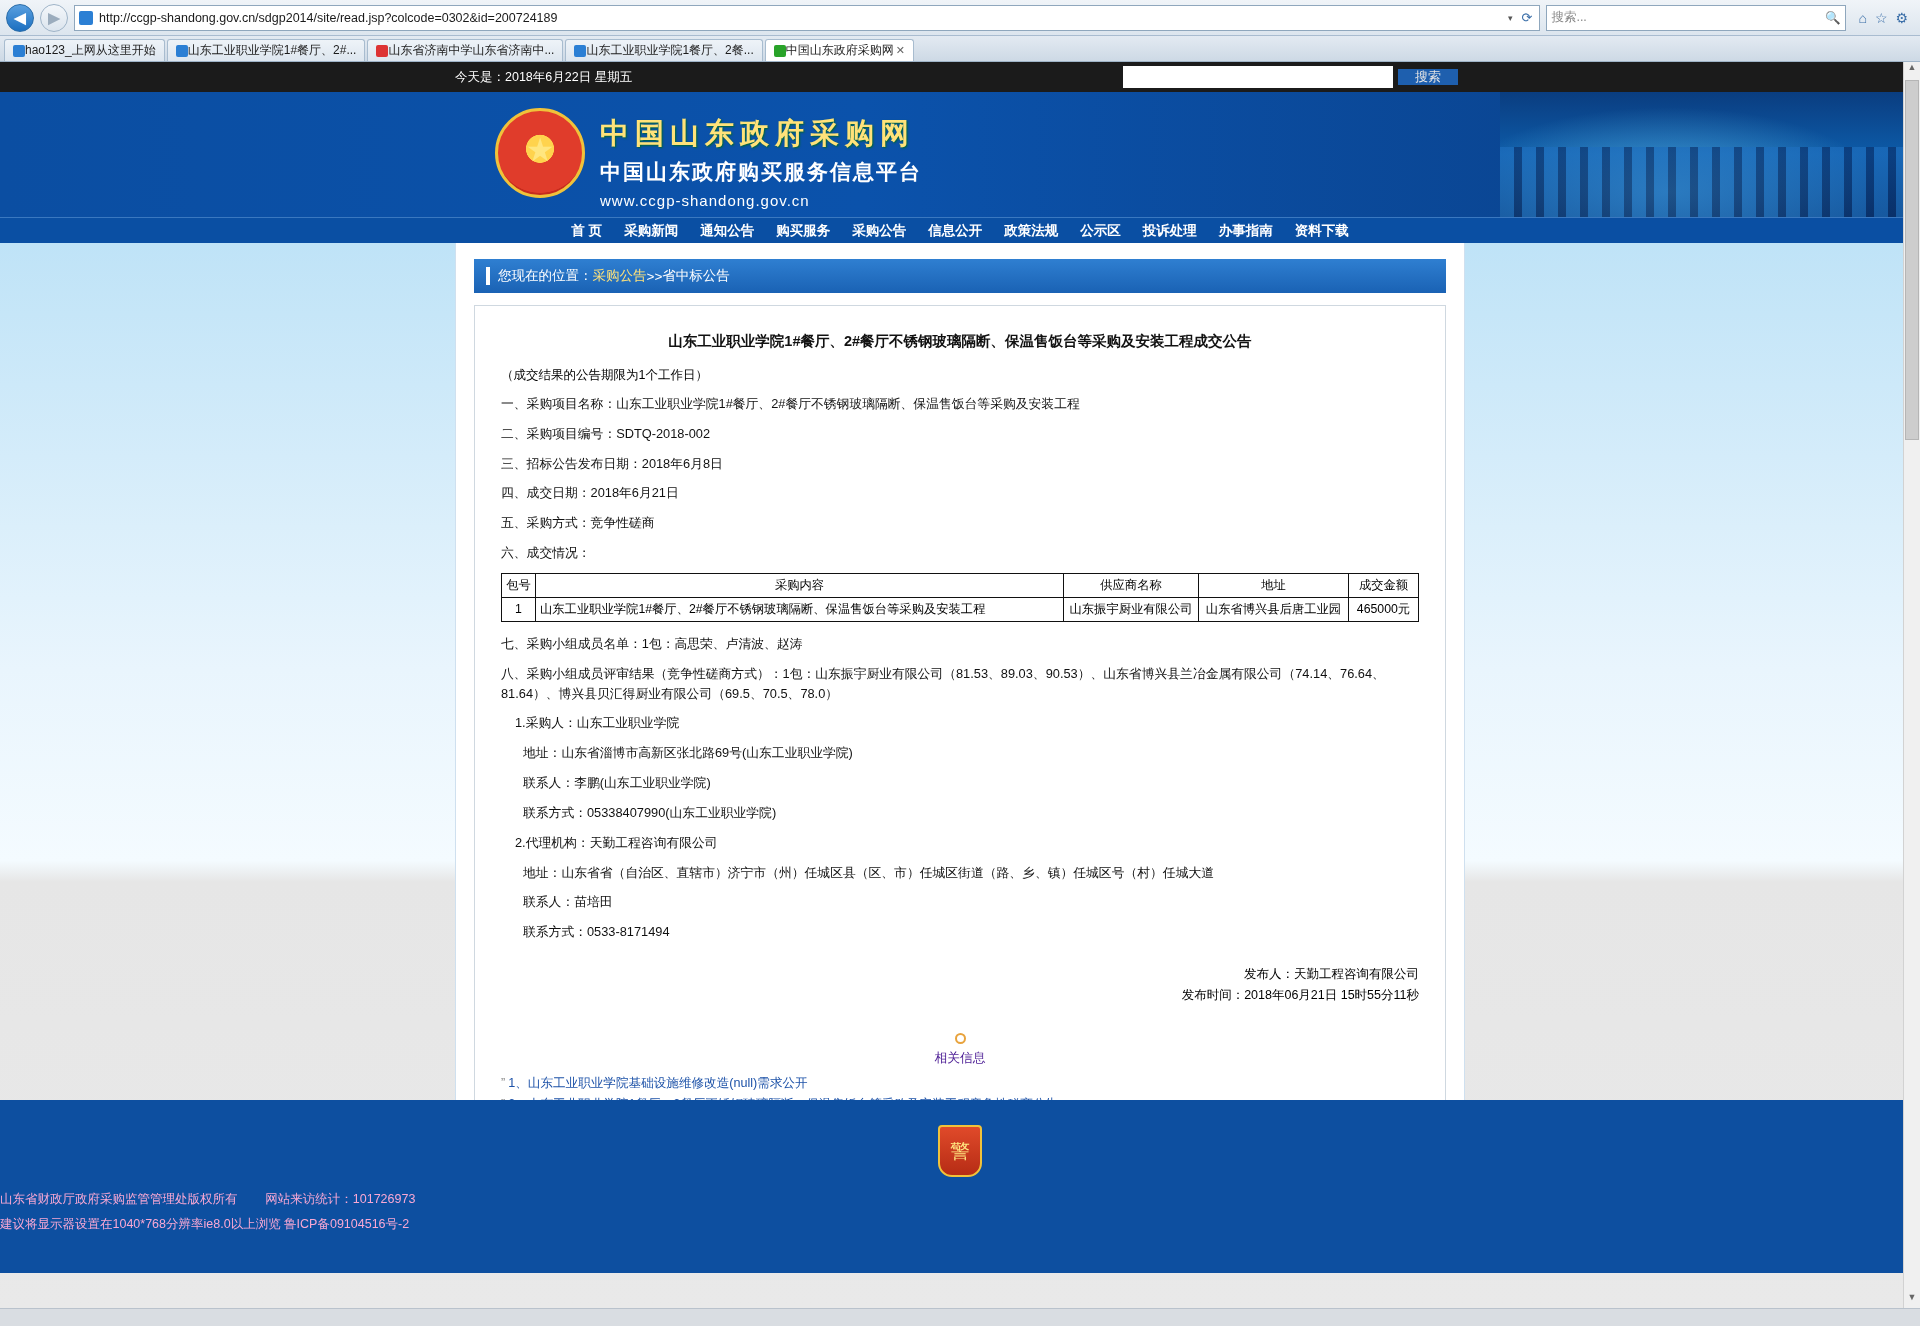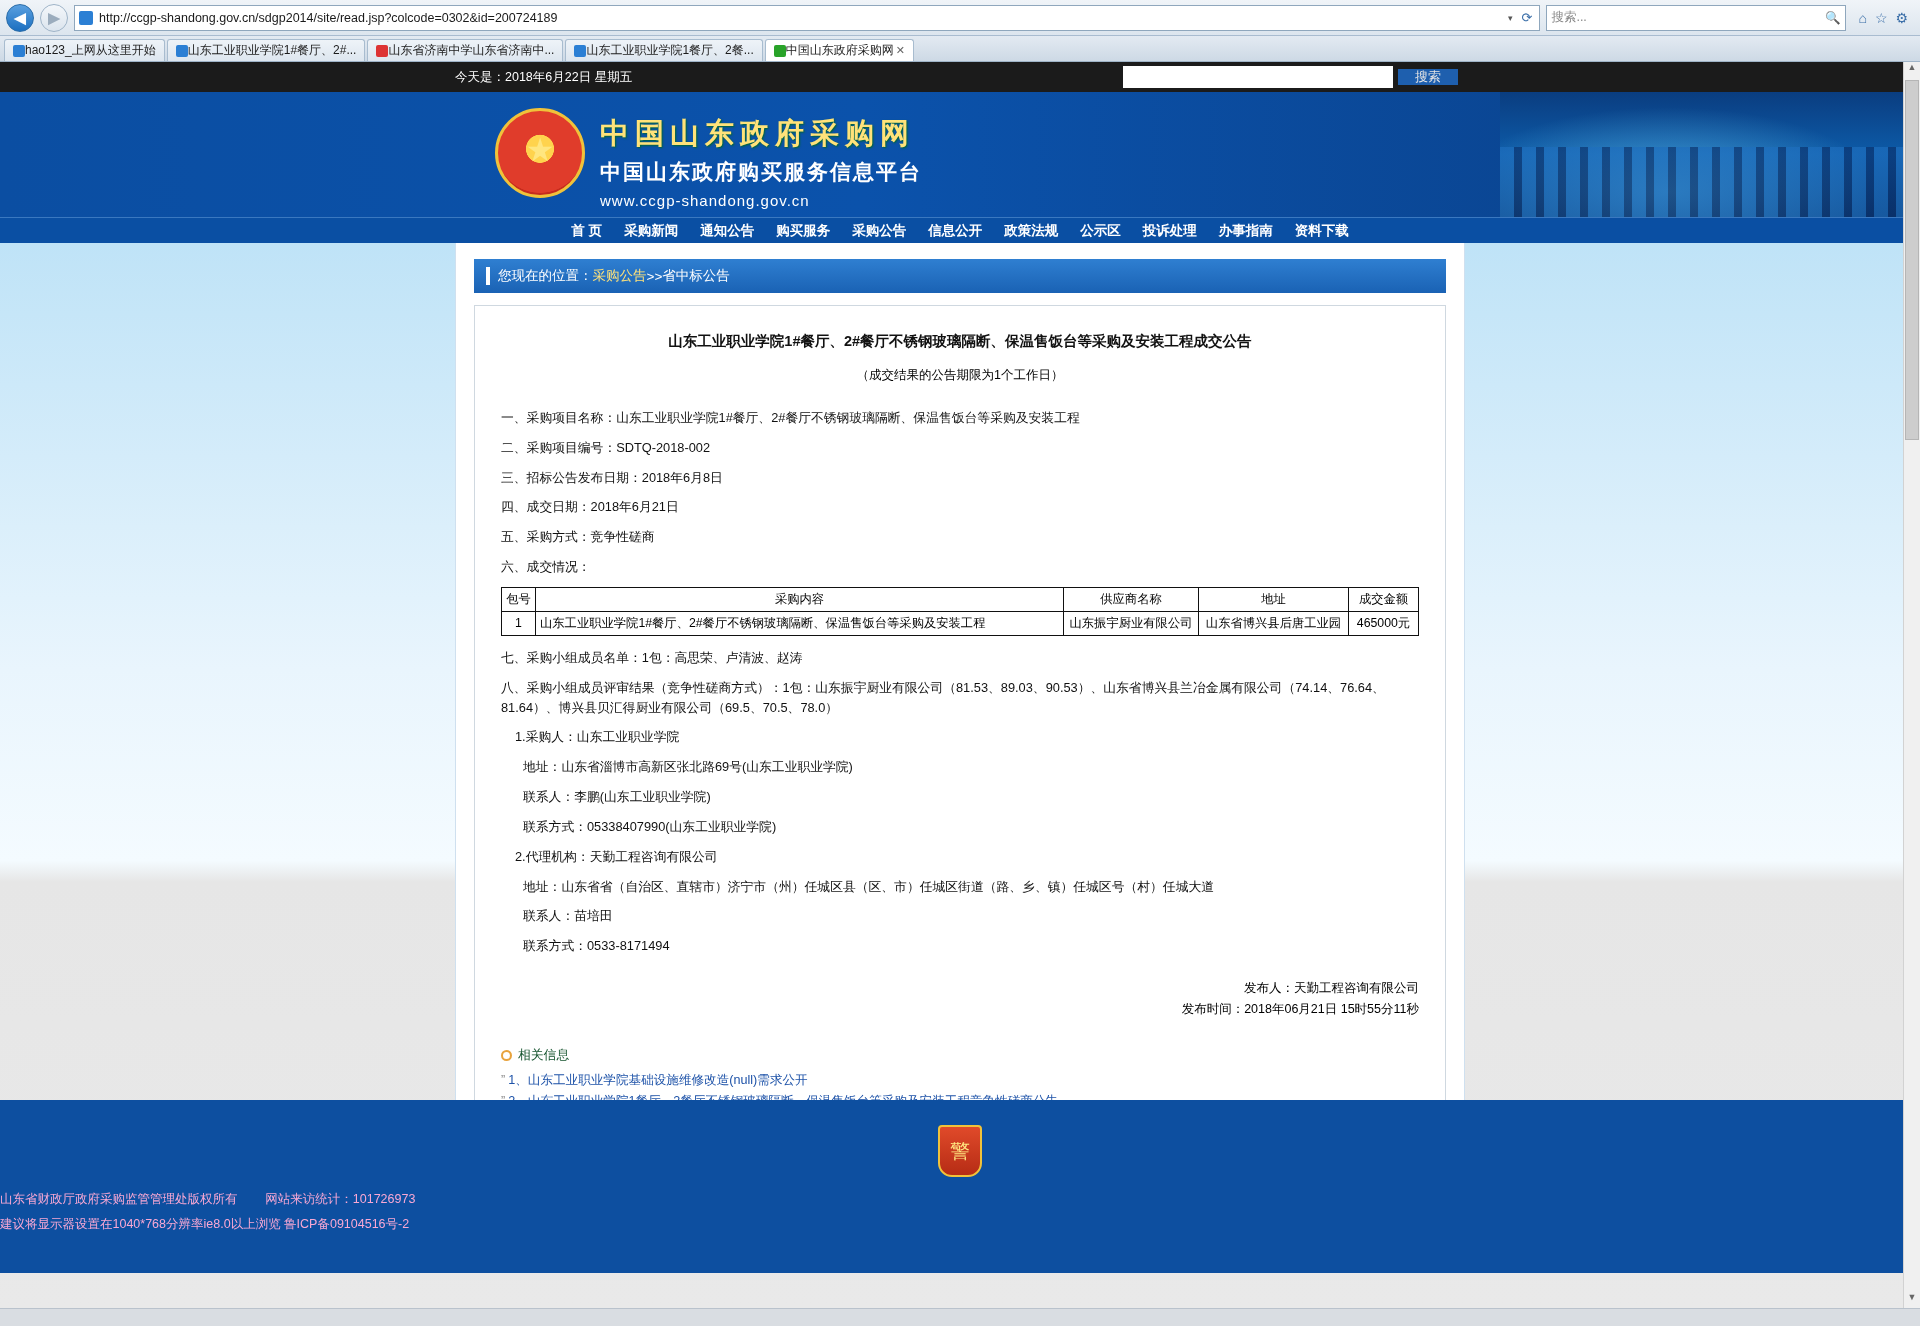--- a/index.html
+++ b/index.html
@@ -122,30 +122,30 @@
     margin:8px 0 0 0; height:34px; background:linear-gradient(#2f7fd1,#1a62b4);
     display:flex; align-items:center; padding-left:12px; color:#fff; font-size:13.5px;
   }
   .loc-bar .bar { width:4px; height:18px; background:#fff; margin-right:8px; }
   .loc-bar a { color:#ffe27a; text-decoration:none; }
   .doc {
     margin-top:12px; border:1px solid #cfd8e0; min-height:760px; padding:18px 26px 30px 26px;
     background:#fff;
   }
   .doc h1 { font-size:14.5px; text-align:center; margin:8px 0 16px 0; font-weight:bold; color:#111; }
-  .doc .sub { text-align:center; font-size:12.5px; margin-bottom:24px; }
+  .doc .sub { text-align:left; font-size:12.5px; margin-bottom:10px; }
   .doc p { margin:0 0 10px 0; font-size:12.8px; line-height:1.55; color:#111; }
   .doc p.ind { padding-left:14px; }
   .doc p.ind2 { padding-left:22px; }
   table.bid { border-collapse:collapse; width:100%; margin:4px 0 12px 0; font-size:12.3px; }
   table.bid th, table.bid td { border:1px solid #111; padding:3px 4px; text-align:center; }
   table.bid th { font-weight:normal; }
   table.bid td.content { text-align:left; }
   .signoff { text-align:right; font-size:12.5px; line-height:1.7; margin-top:22px; }
-  .rel-title { margin-top:26px; font-size:12.8px; color:#14532d; display:flex; align-items:center; gap:6px; }
+  .rel-title { margin-top:26px; font-size:12.8px; color:#4c1d95; display:flex; align-items:center; gap:6px;flex-direction:column; }
   .rel-title .dot {
     width:11px; height:11px; border:2px solid #e8a33d; border-radius:50%; display:inline-block;
   }
   ul.rel { list-style:none; margin:8px 0 0 0; padding:0; }
   ul.rel li { font-size:12.6px; color:#1d52a8; margin:4px 0; }
   ul.rel li:before { content:"”"; color:#888; margin-right:3px; }
   .footer {
     position:absolute; left:0; right:0; top:860px; height:170px; background:#0d4fa0;
     color:#f9a8d4; text-align:left; padding-top:22px;
   }

